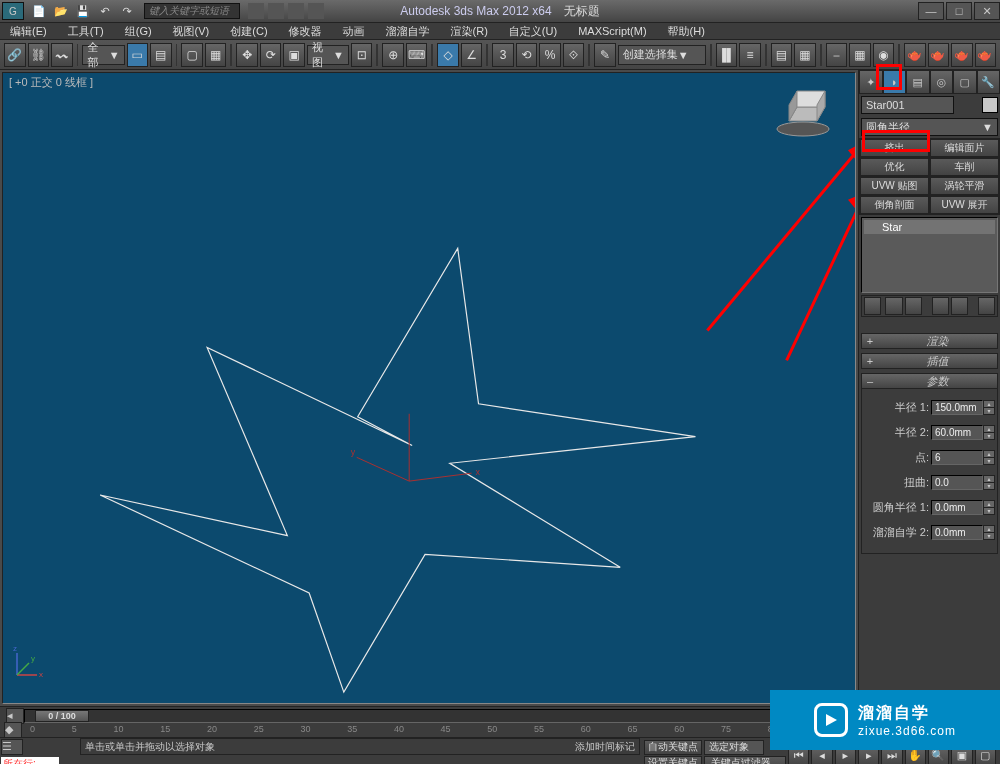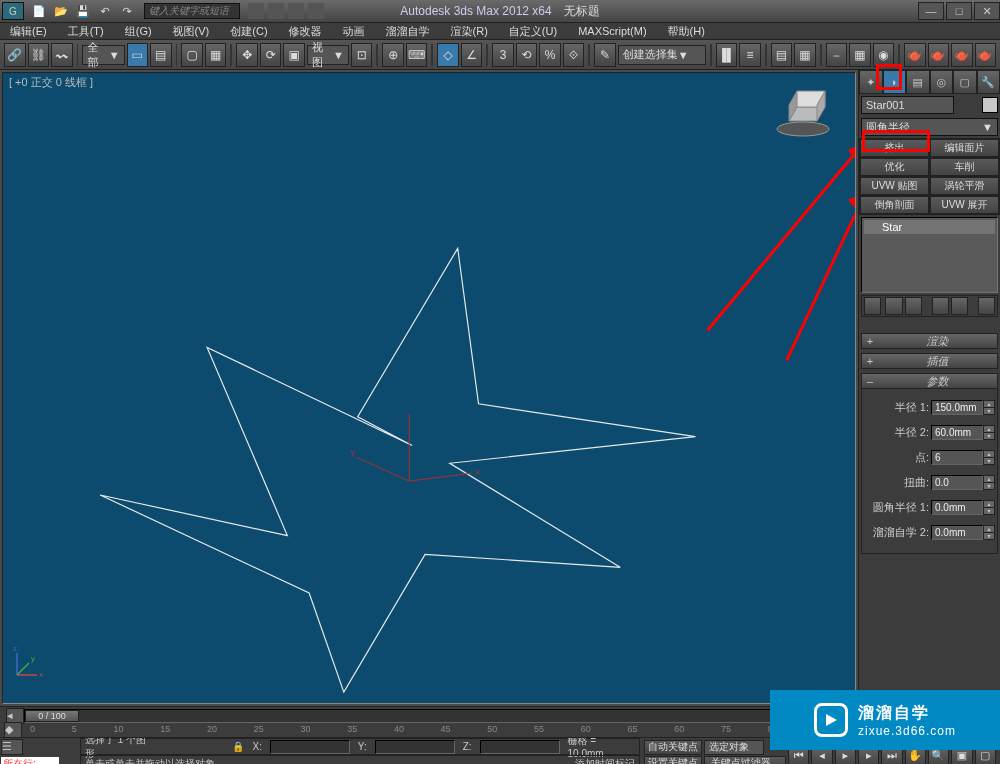--- a/index.html
+++ b/index.html
@@ -69,21 +69,21 @@
   .rollout-body { background:#3c3c3c; border:1px solid #222; border-top:none; padding:3px 2px;}
   .param-row { display:flex; align-items:flex-start; justify-content:flex-end; height:17px; margin:8px 0;}
   .param-row label { color:#ccc; margin-right:2px;}
   .spinner { width:52px; height:15px; background:#555; border:1px inset #111; color:#eee; padding:0 3px; font-size:10px; display:flex; align-items:center;}
   .spin-btns { width:12px; height:15px; background:#666; border:1px solid #222; display:flex; flex-direction:column;}
   .spin-btns div { flex:1; border-bottom:1px solid #222; font-size:6px; text-align:center; line-height:6px;}
 
   
   .timeslider { height:18px; background:#3c3c3c; border-top:1px solid #222; display:flex; align-items:center; padding:0 4px;}
   .slider-track { flex:1; height:14px; background:#333; border:1px inset #111; position:relative;}
-  .slider-thumb { position:absolute; left:0; width:54px; height:12px; background:linear-gradient(#777,#555); border:1px solid #222; color:#ddd; font-size:9px; display:flex; align-items:center; justify-content:center;}
+  .slider-thumb { position:absolute; left:10px; width:54px; height:12px; background:linear-gradient(#777,#555); border:1px solid #222; color:#ddd; font-size:9px; display:flex; align-items:center; justify-content:center;font-weight:bold;}
   .ts-btn { width:18px;height:16px;background:#555;border:1px solid #222;margin-left:2px;}
 
   .timeline { height:14px; background:#3c3c3c; position:relative; border-bottom:1px solid #222;}
   .timeline .ticks { position:absolute; inset:0; display:flex; justify-content:space-between; padding:0 30px 0 30px; font-size:9px; color:#888;}
 
   .status { height:34px; background:#3c3c3c; display:flex; }
   .status-left { width:80px; display:flex; flex-direction:column;}
   .status-mid { flex:1; display:flex; flex-direction:column; font-size:10px;}
   .status-row { display:flex; align-items:center; height:17px; border:1px solid #222; padding:0 4px; gap:8px;}
   .coordbox { background:#333; border:1px inset #111; width:80px; height:14px; padding:0 2px; color:#888;}
@@ -387,32 +387,20 @@
     </div>
 </div>
 
 <div class="status">
   <div class="status-left">
     <div class="ts-btn" style="width:22px;height:16px;margin:1px">☰</div>
     <div class="running">所在行:</div>
   </div>
   <div class="status-mid">
     <div class="status-row">
-      <span>选择了 1 个图形</span>
-      <span style="width:60px"></span>
-      <span>🔒</span>
-      <span>X:</span>
-        <div class="coordbox"></div>
-      <span>Y:</span>
-        <div class="coordbox"></div>
-      <span>Z:</span>
-        <div class="coordbox"></div>
-      <span style="margin-left:auto">栅格 = 10.0mm</span>
-    </div>
-    <div class="status-row">
       <span>单击或单击并拖动以选择对象</span>
       <span style="margin-left:auto">添加时间标记</span>
     </div>
   </div>
   <div class="status-right">
     <div style="display:flex;flex-direction:column;gap:1px">
       <div class="mod-btn" style="width:58px;height:15px;font-size:10px">自动关键点</div>
       <div class="mod-btn" style="width:58px;height:15px;font-size:10px">设置关键点</div>
     </div>
     <div style="display:flex;flex-direction:column;gap:1px">

